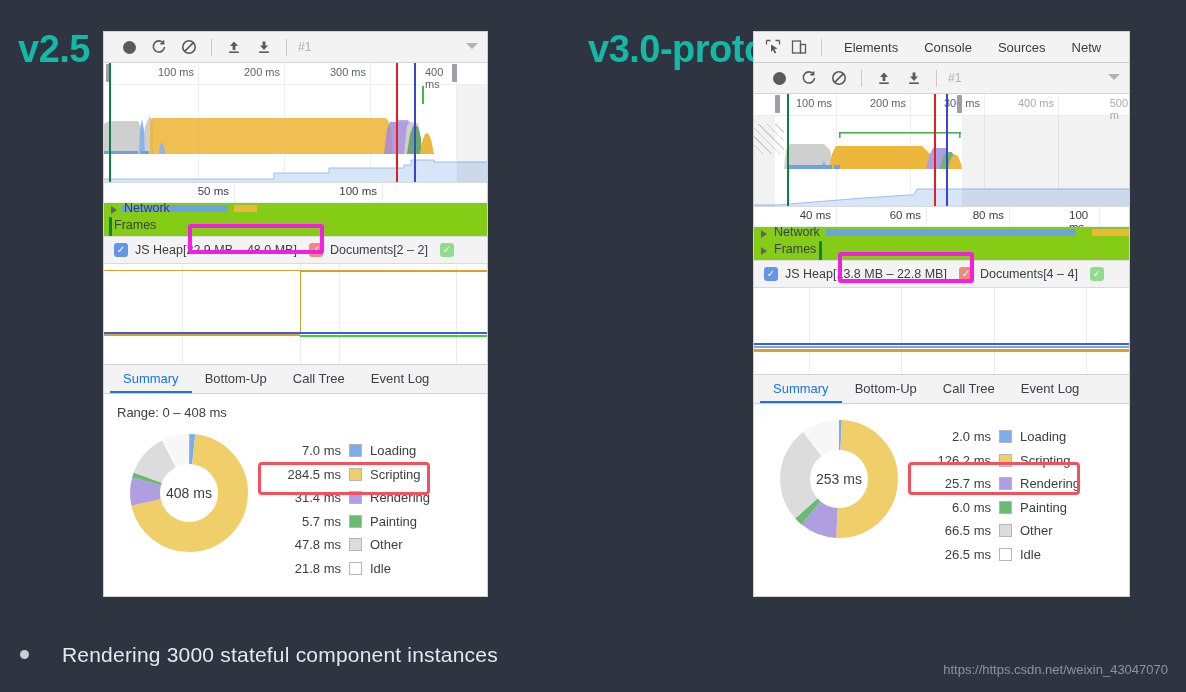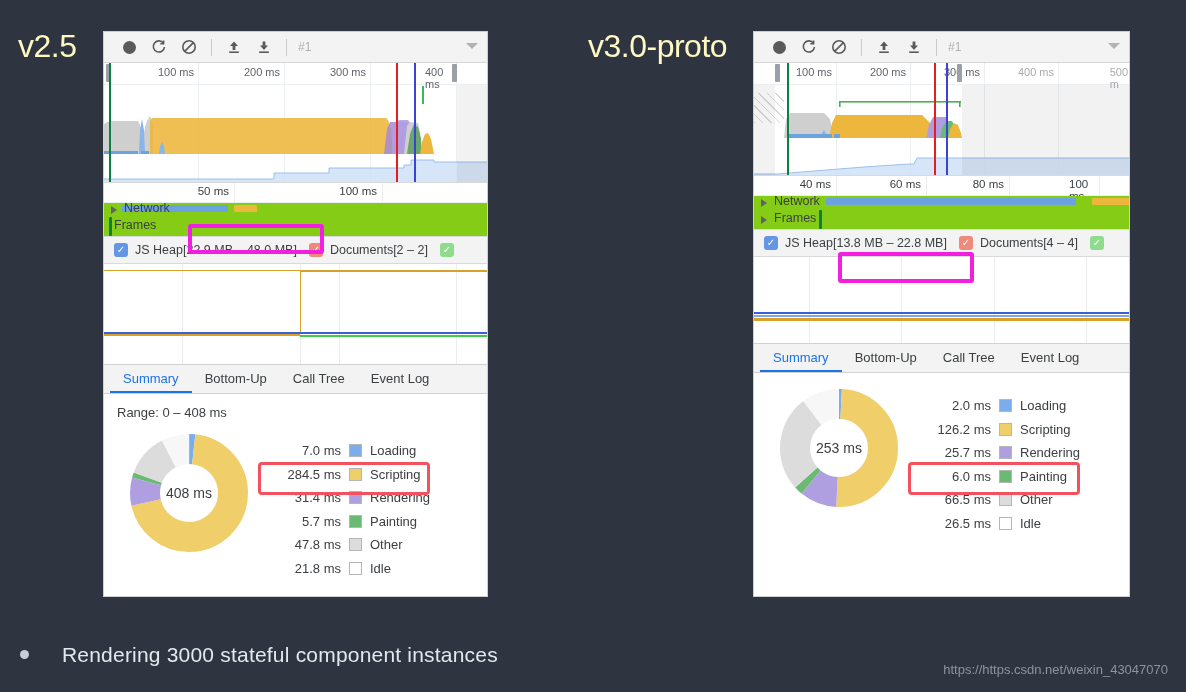--- a/index.html
+++ b/index.html
@@ -7,24 +7,24 @@
   body {
     width:1186px; height:692px; overflow:hidden;
     background:#2f3441;
     font-family:"Liberation Sans", sans-serif;
     position:relative;
   }
 
   
   .slide-label{
     position:absolute;
-    color:#fef9c3;
-    font-size:32px;
+    color:#14b8a6;
+    font-size:38px;
     letter-spacing:-0.5px;
-    font-weight:400;
+    font-weight:700;
   }
   #label-left { left:18px;  top:28px; }
   #label-right{ left:588px; top:28px; }
 
   
   .panel{
     position:absolute;
     background:#ffffff;
     overflow:hidden;
     border:1px solid #cfcfcf;
@@ -340,20 +340,39 @@
           <span class="lsw" style="background:#ffffff;"></span>
           <span class="lname">Idle</span>
         </div>
       </div>
     </div>
   </div>
 </div>
 
 <div class="panel" id="panel-right">
 
+  <div class="dt-tabstrip">
+    <div class="dt-iconbtn">
+      <svg width="16" height="16" viewBox="0 0 16 16">
+        <path d="M1.5 1.5h4M10.5 1.5h4M14.5 1.5v4M1.5 1.5v4" fill="none" stroke="#5a5a5a" stroke-width="1.3"></path>
+        <path d="M6 5.5 L12.5 9.5 L9.5 10.3 L11.2 13.6 L9.6 14.4 L8 11.1 L6 13 Z" fill="#5a5a5a"></path>
+      </svg>
+    </div>
+    <div class="dt-iconbtn">
+      <svg width="16" height="16" viewBox="0 0 16 16">
+        <rect x="1.5" y="2" width="8" height="12" fill="none" stroke="#5a5a5a" stroke-width="1.3"></rect>
+        <rect x="9.5" y="5.5" width="5" height="8.5" fill="none" stroke="#5a5a5a" stroke-width="1.3"></rect>
+      </svg>
+    </div>
+    <span class="dt-sep"></span>
+    <div class="dt-tab">Elements</div>
+    <div class="dt-tab">Console</div>
+    <div class="dt-tab">Sources</div>
+    <div class="dt-tab">Netw</div>
+  </div>
 
   <div class="rec-toolbar">
     <div class="rec-btn">
         <span class="rec-dot"></span>
       </div>
     <div class="rec-btn">
       <svg width="16" height="16" viewBox="0 0 16 16">
           <path d="M12.5 4.2A5.6 5.6 0 1 0 13.5 8" fill="none" stroke="#5a5a5a" stroke-width="1.6"></path>
           <path d="M12.6 1.4v3.3h-3.3" fill="none" stroke="#5a5a5a" stroke-width="1.6"></path>
         </svg>

